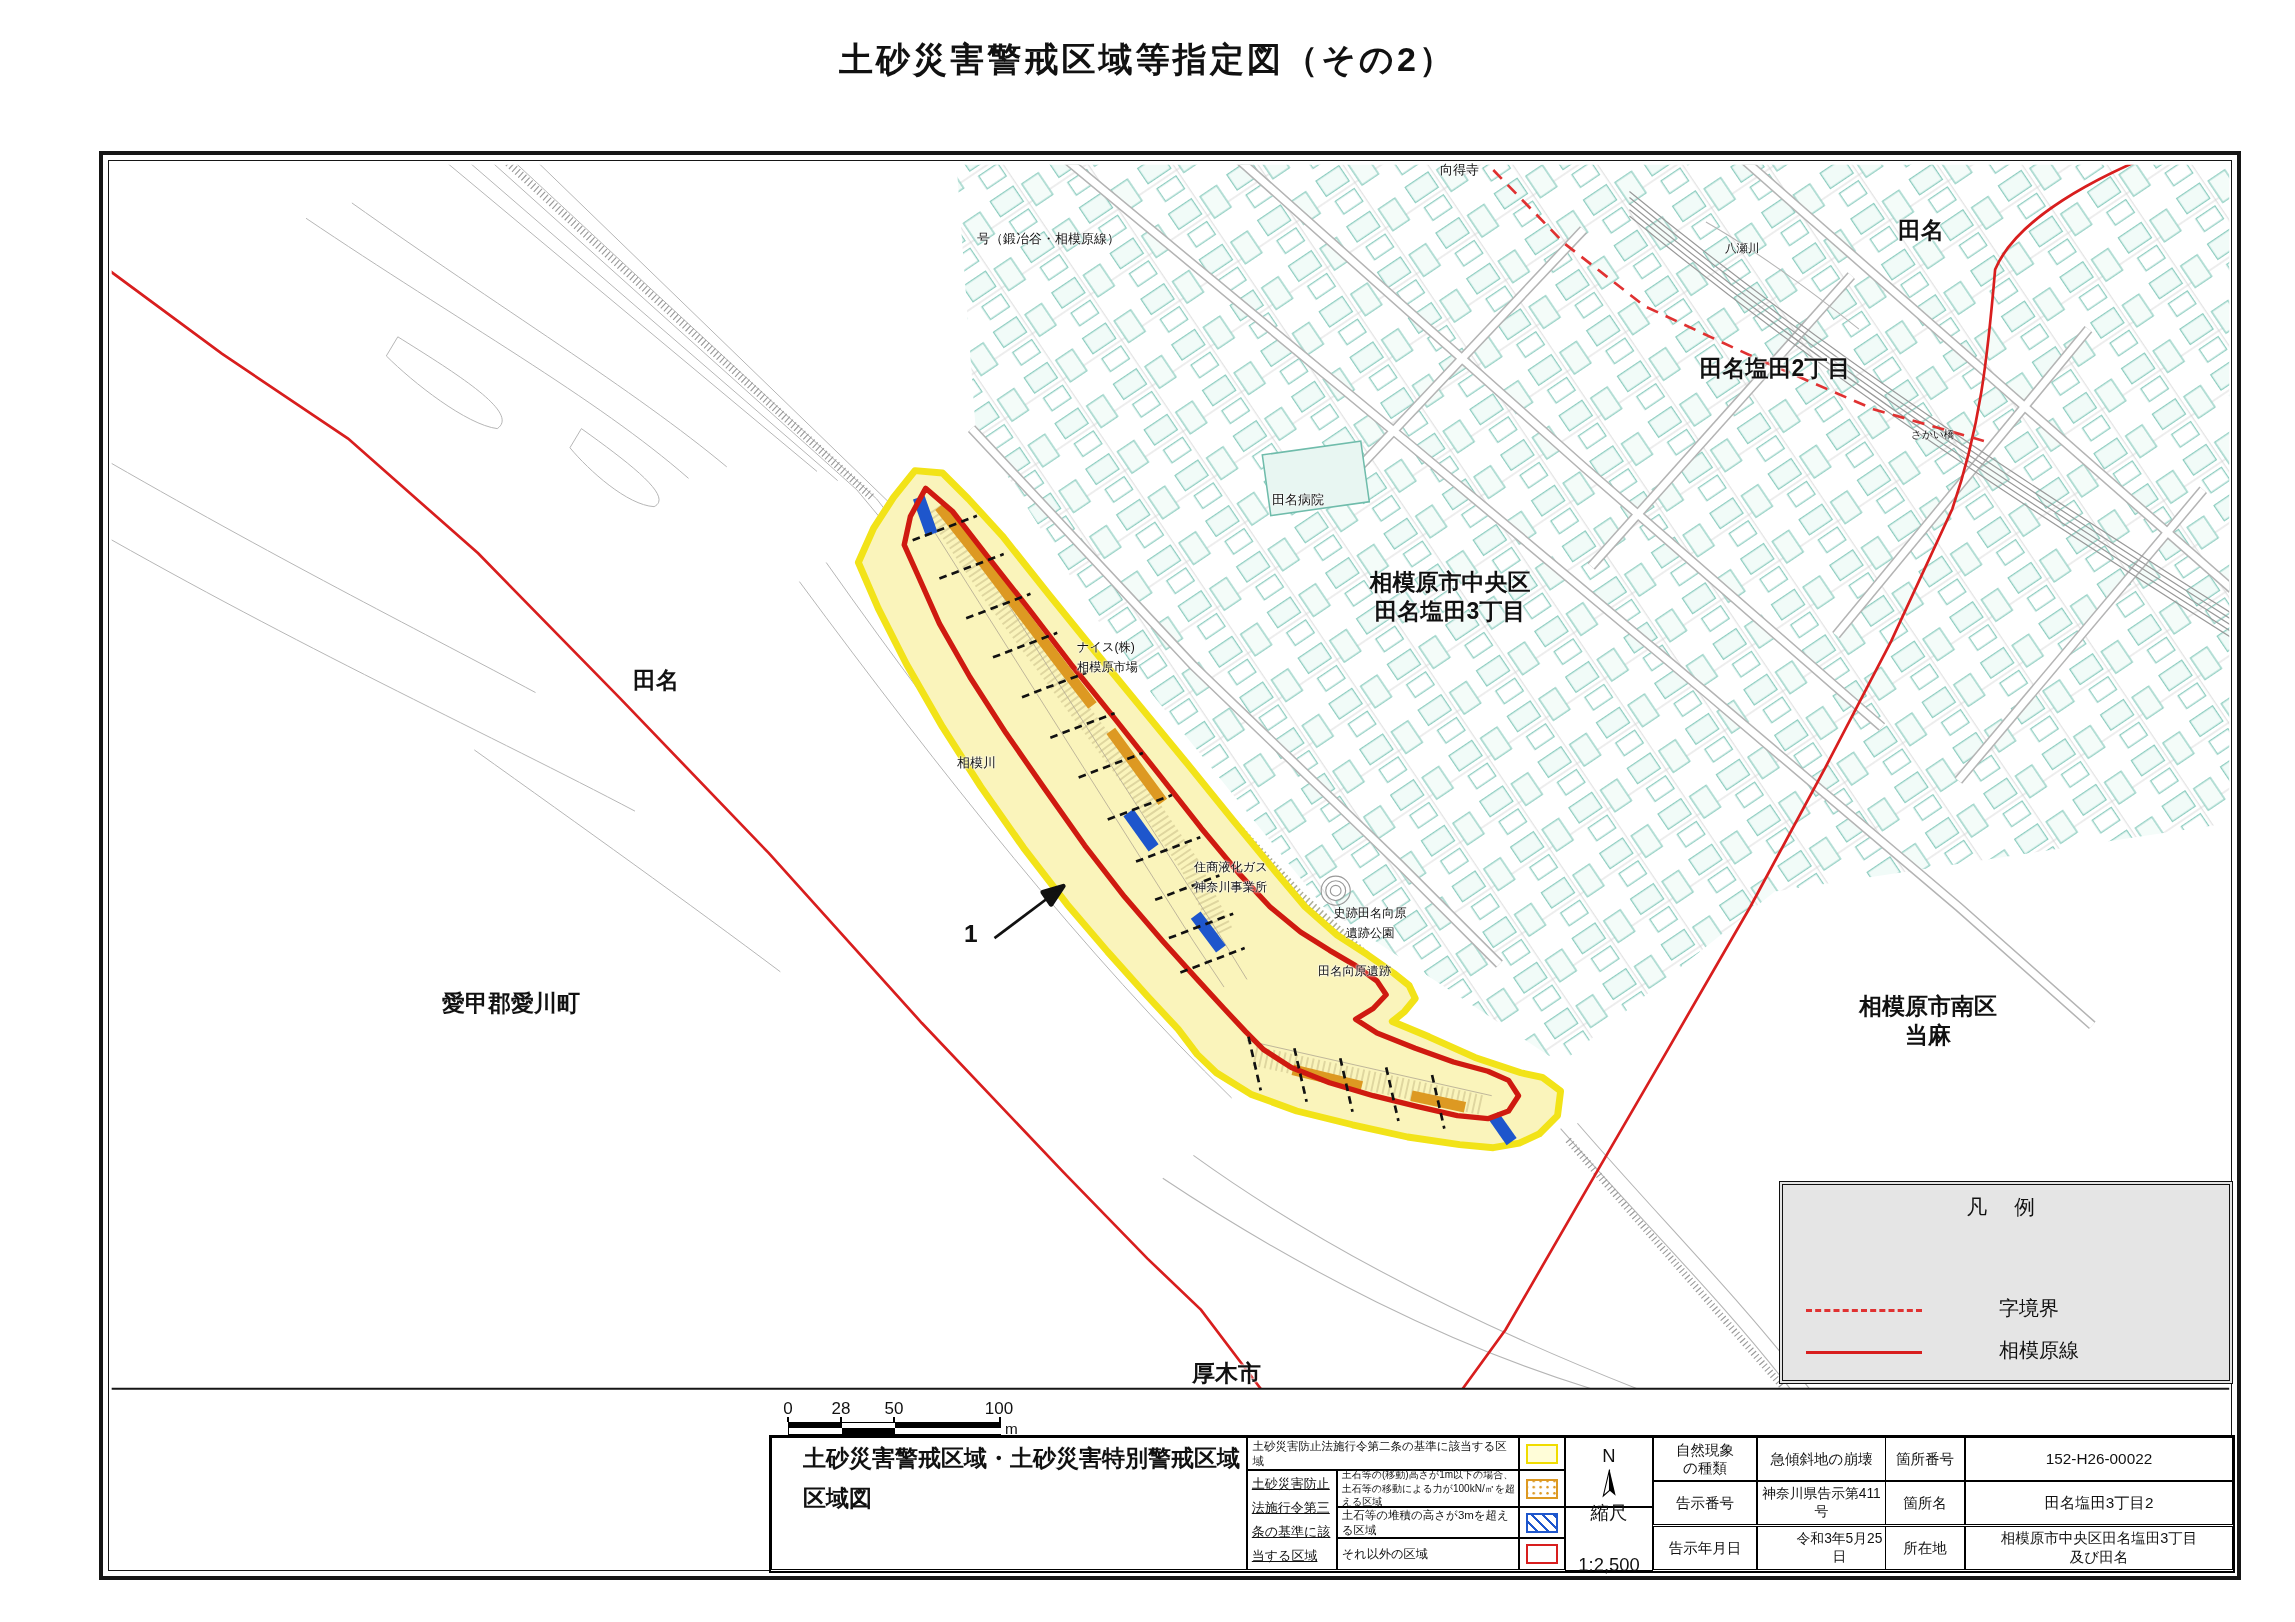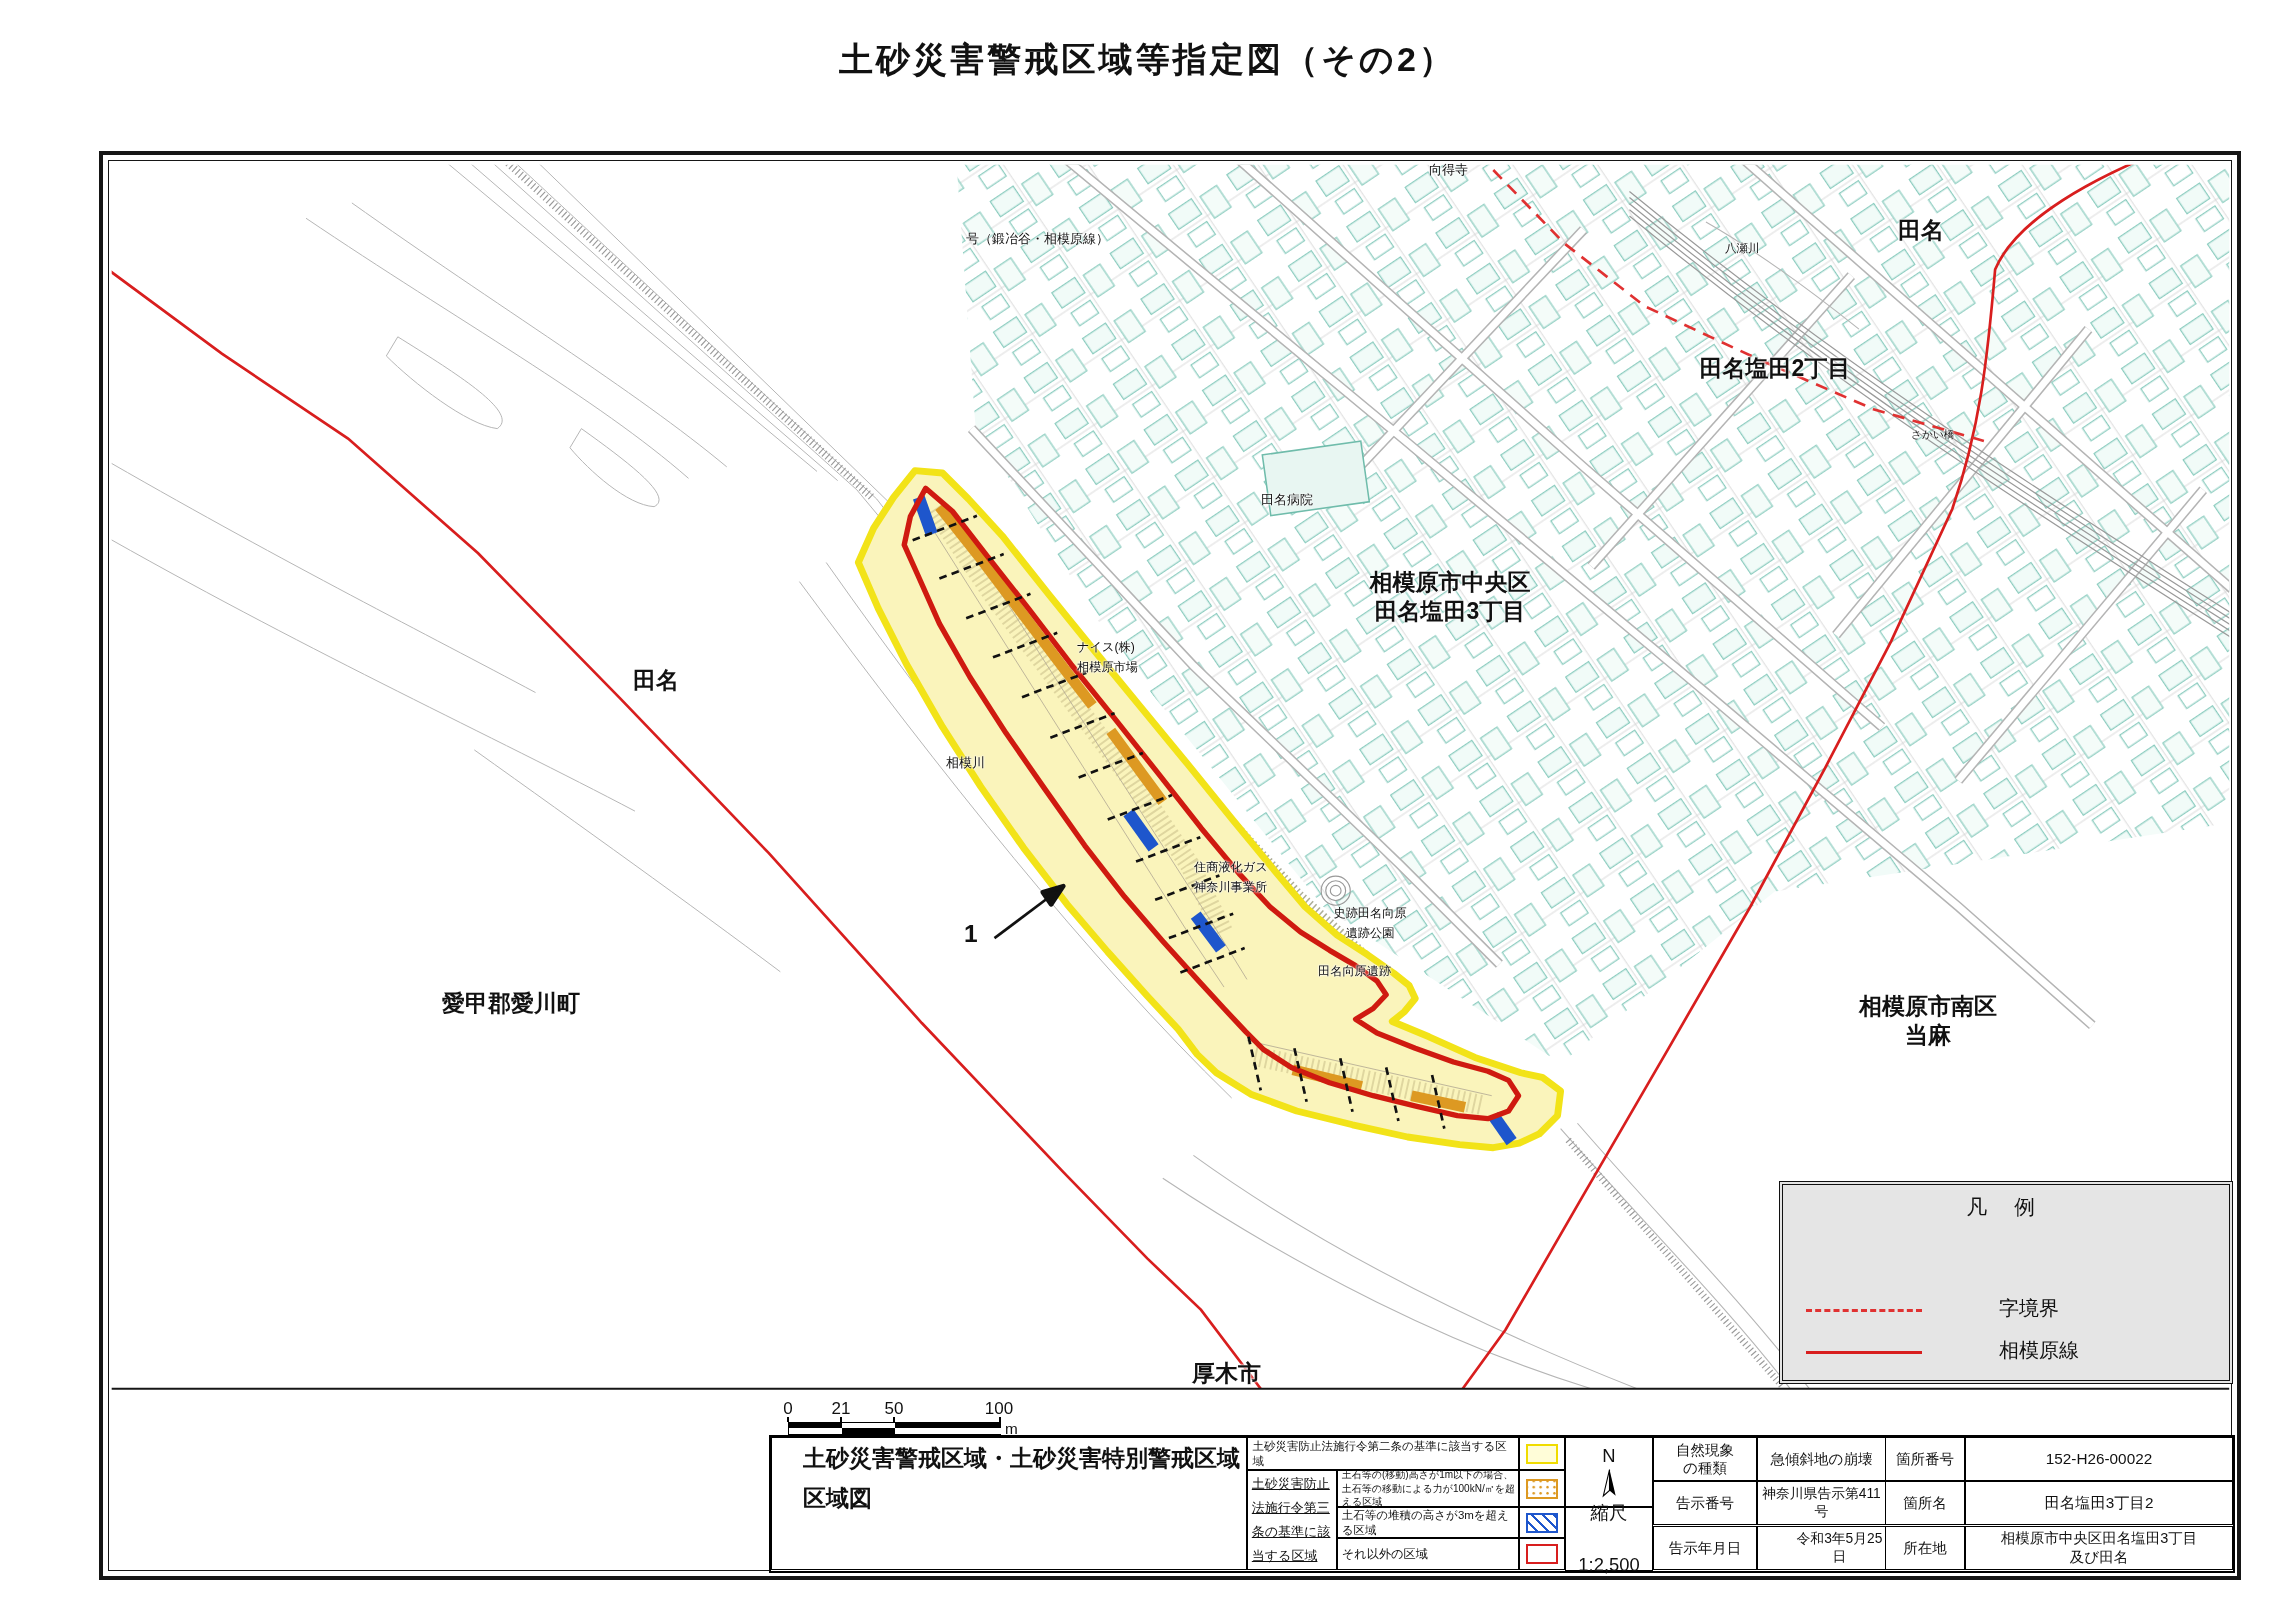--- a/index.html
+++ b/index.html
@@ -11,21 +11,21 @@
   .sheet{position:absolute;left:99px;top:151px;width:2142px;height:1429px;
       border:4.6px solid #161616;box-sizing:border-box;}
   .sheet-inner{position:absolute;inset:5.4px;border:1.5px solid #161616;}
   .map-svg{position:absolute;left:0;top:0;z-index:1;}
   .frames{z-index:5;pointer-events:none;}
   
   .lbl{position:absolute;z-index:6;white-space:pre-line;
        text-shadow:0 0 2.3px #fff,0 0 2.3px #fff,0 0 1.5px #fff;}
   .big{font-size:23px;font-weight:bold;line-height:29px;}
   .ctr{transform:translateX(-50%);text-align:center;}
-  .s17{font-size:13px;} .s16{font-size:12.2px;line-height:20px;} .s15{font-size:11.5px;} .s14{font-size:10.7px;}
+  .s17{font-size:13px;margin-left:11px;} .s16{font-size:12.2px;line-height:20px;} .s15{font-size:11.5px;} .s14{font-size:10.7px;}
   .num{font-size:24.5px;font-weight:bold;}
   
   .legend{position:absolute;left:1779px;top:1181px;width:454px;height:203px;z-index:7;
       background:#e5e5e5;border:1.5px solid #111;box-sizing:border-box;padding-left:36px;}
   .legend-inner{position:absolute;inset:2.3px;border:1.5px solid #111;}
   .legend-title{position:absolute;left:0;top:10.7px;width:100%;text-align:center;
       font-size:20.7px;letter-spacing:10.7px;}
   .legend-note{position:absolute;left:12.2px;top:44px;font-size:19px;line-height:27.5px;white-space:pre-line;}
   .legend-row{position:absolute;left:0;width:100%;height:31px;}
   .ls{position:absolute;left:26px;top:13.8px;width:116px;}
@@ -261,21 +261,21 @@
       <div class="legend-item-label">字境界</div>
     </div>
     <div class="legend-row" style="top:155px;">
       <div class="ls ls-solid"></div>
       <div class="legend-item-label">相模原線</div>
     </div>
   </div>
 
   <div class="scalebar">
     <div class="sb-num" style="left:6.1px;">0</div>
-    <div class="sb-num" style="left:59px;">21</div>
+    <div class="sb-num" style="left:59px;">28</div>
     <div class="sb-num" style="left:112px;">50</div>
     <div class="sb-num" style="left:217px;">100</div>
     <div class="sb-tick" style="left:5.4px;"></div>
       <div class="sb-tick" style="left:58px;"></div>
     <div class="sb-tick" style="left:111px;"></div>
       <div class="sb-tick" style="left:217px;"></div>
     <div class="sb-bar">
       <div class="sb-seg" style="left:0;top:0;width:53px;background:#000;"></div>
       <div class="sb-seg" style="left:53px;top:0;width:53px;background:#fff;"></div>
       <div class="sb-seg" style="left:106px;top:0;width:106px;background:#000;"></div>

